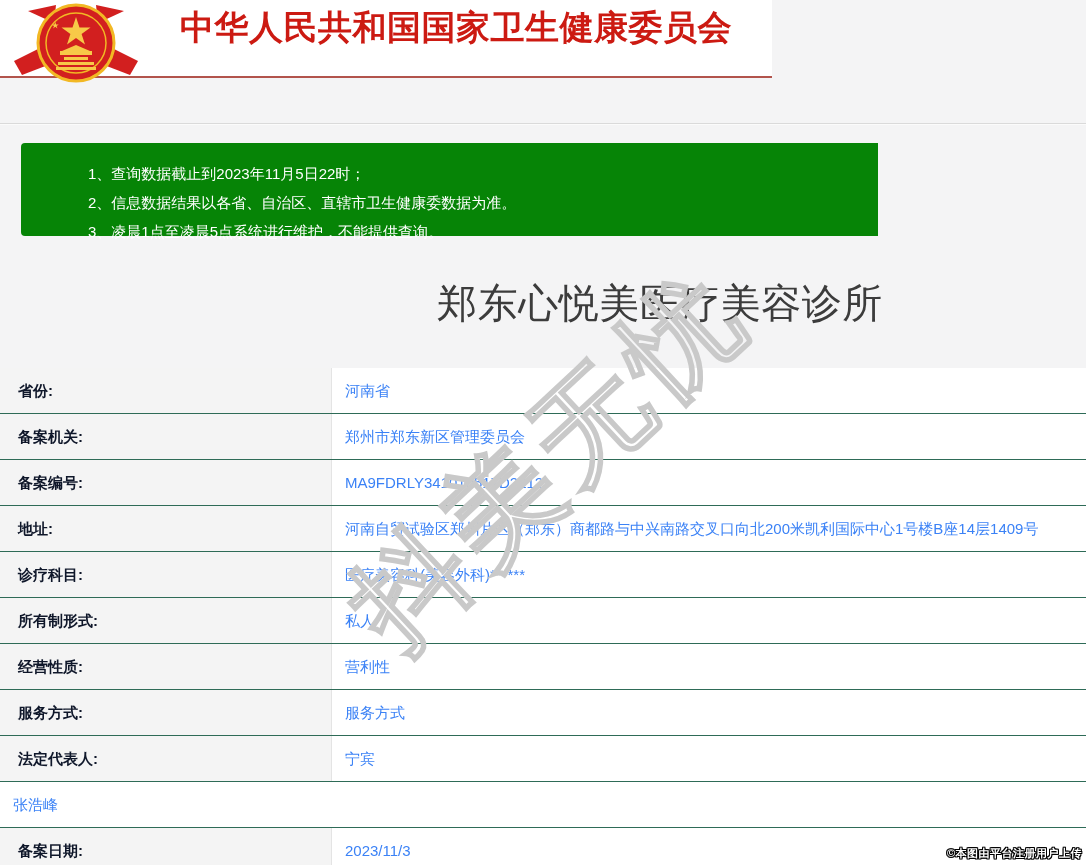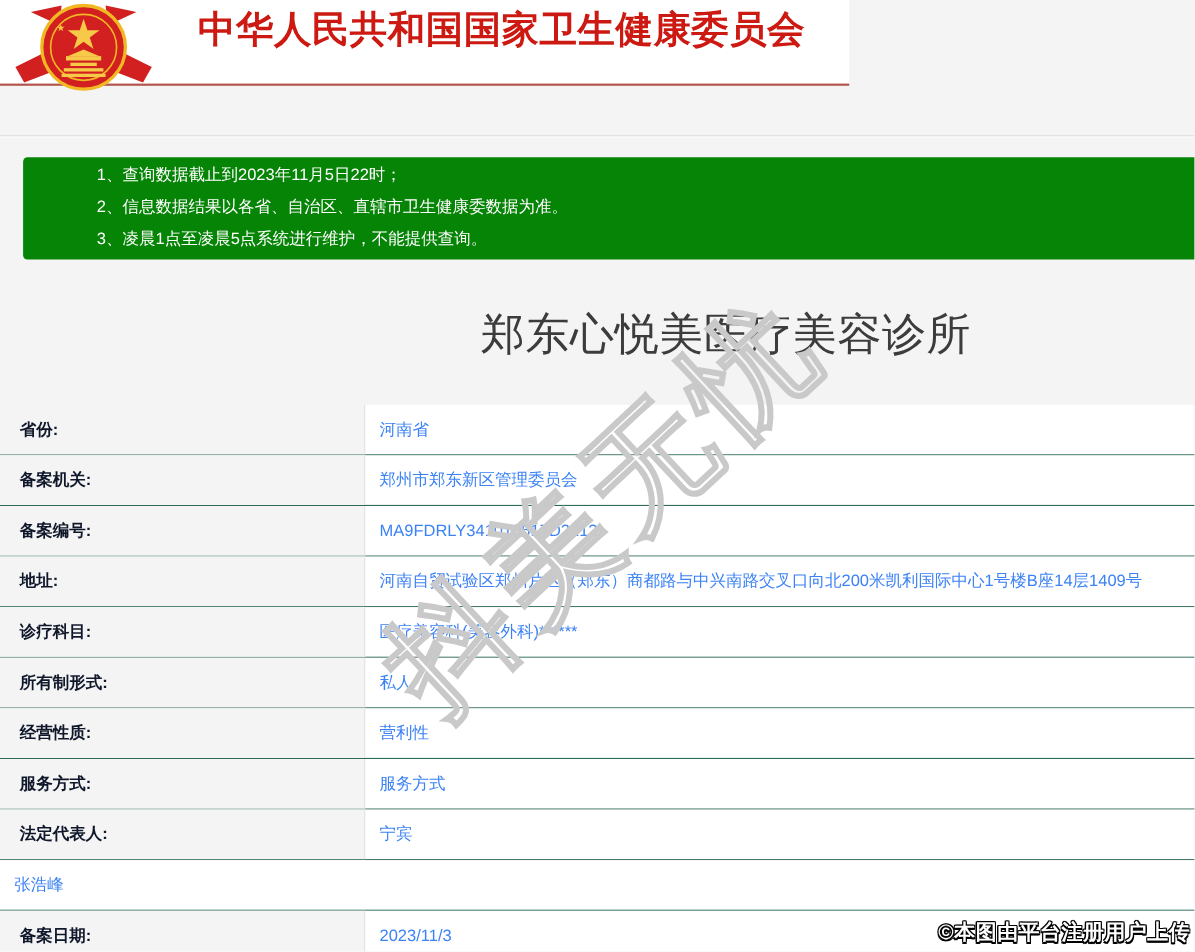--- a/index.html
+++ b/index.html
@@ -22,23 +22,23 @@
   .header-title-en{
     font-size:13px;font-weight:bold;color:#c0392b;letter-spacing:2.1px;
     line-height:16px;margin-top:3px;white-space:nowrap;
   }
   .header-rule{
     position:absolute;left:0;top:123px;width:1086px;height:0;
     border-top:1px solid #dadada;border-bottom:1px solid #fbfbfb;
   }
   
   .notice{
-    position:absolute;left:21px;top:143px;width:1065px;height:93px;
+    position:absolute;left:21px;top:143px;width:857px;height:93px;
     background:#068406;border-radius:4px 0 0 4px;box-sizing:border-box;
-    padding:2px 0 0 67px;
+    padding:16px 0 0 67px;
   }
   .notice-line{
     color:#ffffff;font-size:15px;line-height:29px;white-space:nowrap;
   }
   
   .record-title{
     position:absolute;left:0;top:276px;width:1320px;
     text-align:center;font-size:40px;font-weight:400;color:#3c3c3c;
     letter-spacing:0.5px;white-space:nowrap;
   }
@@ -67,21 +67,21 @@
   }
   .wm-diagonal span{
     transform:rotate(-43deg);
     font-size:112px;font-weight:bold;letter-spacing:10px;
     color:rgba(255,255,255,0.05);
     -webkit-text-stroke:2px #c9c9c9;
     white-space:nowrap;
   }
   .wm-corner{
     position:absolute;right:4px;bottom:4px;z-index:6;
-    font-size:19px;font-weight:bold;color:#ffffff;letter-spacing:0.5px;
+    font-size:11px;font-weight:bold;color:#ffffff;letter-spacing:0.5px;
     text-shadow:-1px -1px 0 #000,1px -1px 0 #000,-1px 1px 0 #000,1px 1px 0 #000,0 1px 0 #000,0 -1px 0 #000,1px 0 0 #000,-1px 0 0 #000;
     pointer-events:none;white-space:nowrap;
   }
 </style>
 </head>
 <body>
 
 <div class="header">
   <svg class="emblem" viewBox="0 0 136 84" xmlns="http://www.w3.org/2000/svg">
 

